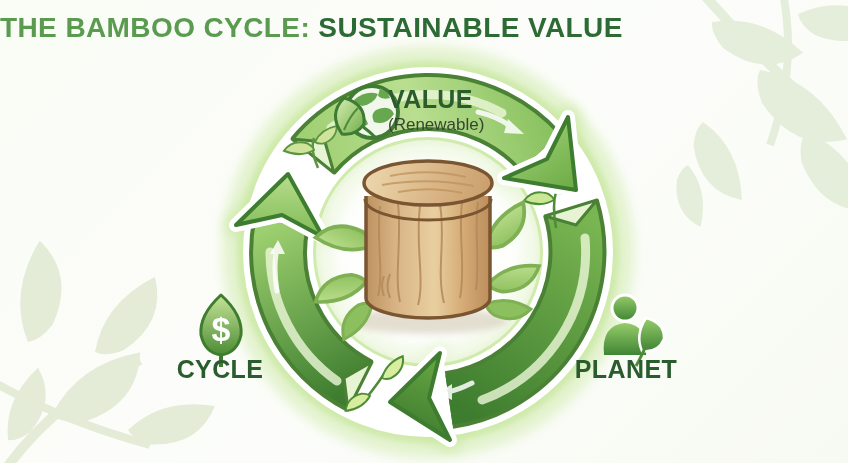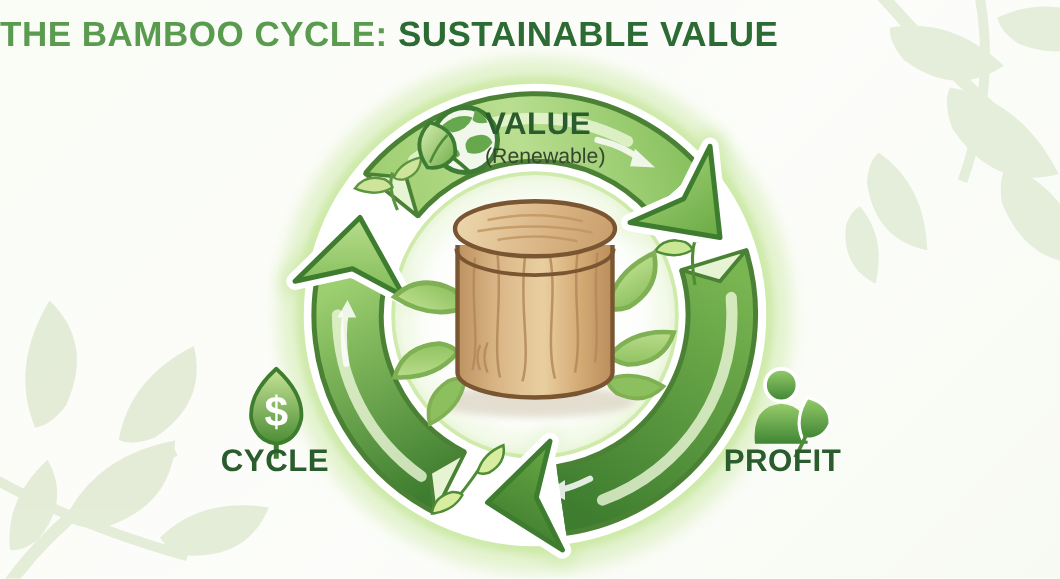--- a/index.html
+++ b/index.html
@@ -252,16 +252,16 @@
   </div>
 
   <div class="node-label" id="planet-label">
     <span class="big">VALUE</span>
     <span class="sub">(Renewable)</span>
   </div>
   <div class="node-label" id="profit-label">
     <span class="big">CYCLE</span>
   </div>
   <div class="node-label" id="people-label">
-    <span class="big">PROFIT</span>
+    <span class="big">PLANET</span>
   </div>
 
 </div>
 
 </body></html>

